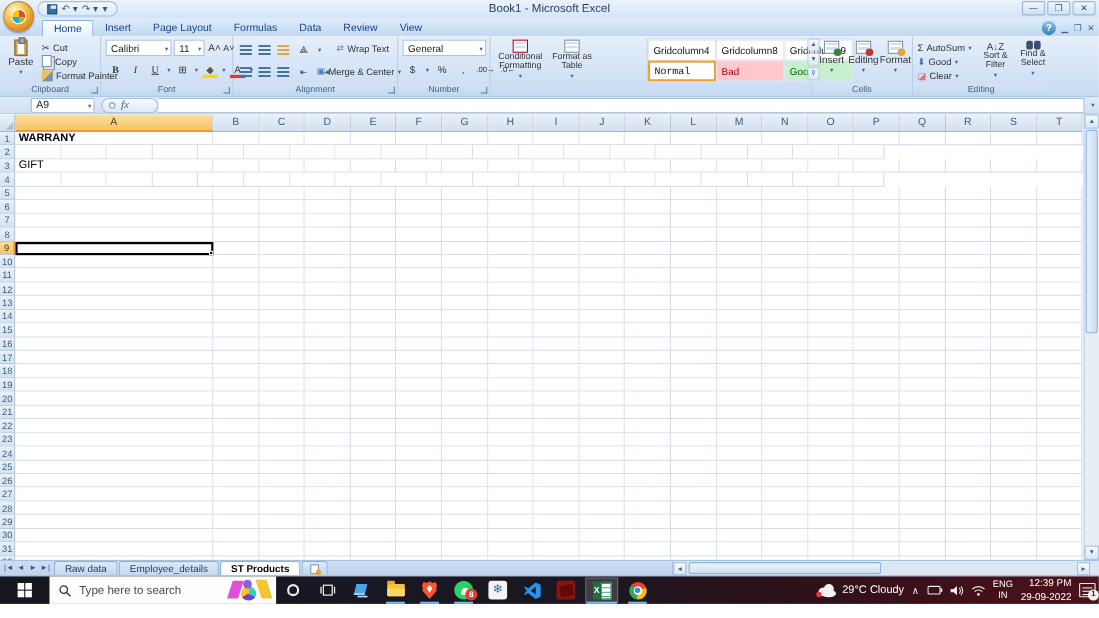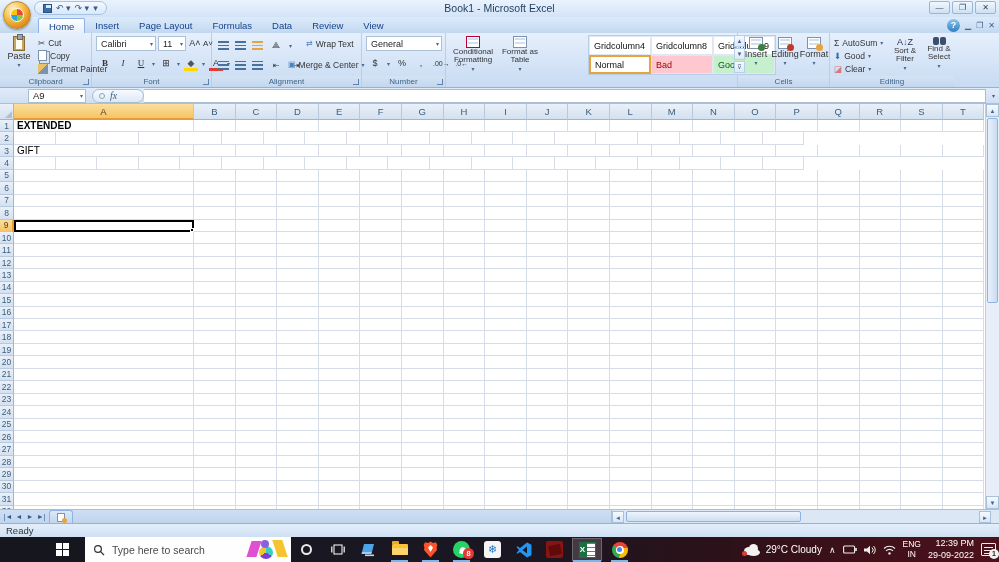--- a/index.html
+++ b/index.html
@@ -54,21 +54,21 @@
 .brush-ico{width:10px;height:10px;background:linear-gradient(135deg,#e8c169 50%,#7d93ad 50%);}
 .bold-b{font-weight:bold;font-family:"Liberation Serif",serif;}
 .ital-i{font-style:italic;font-family:"Liberation Serif",serif;}
 .und-u{text-decoration:underline;font-family:"Liberation Serif",serif;}
 .font-color-a{position:relative;color:#333;}
 .font-color-a i{position:absolute;left:0;right:0;bottom:-1px;height:3px;background:#e03c31;}
 .fill-ico{position:relative;color:#555;}
 .fill-ico i{position:absolute;left:0;right:0;bottom:-1px;height:3px;background:#ffd800;}
 .gal{position:absolute;display:grid;grid-template-columns:repeat(3,62px);grid-auto-rows:19px;border:1px solid #b9cfe9;background:#fff;}
 .gcell{border:1px solid #dfe7f2;font-size:9px;display:flex;align-items:center;padding-left:4px;background:#fff;color:#111;}
-.gcell.normal{border:2px solid #e8a33d;}
+.gcell.normal{border:2px solid #e8a33d;font-family:Liberation Mono, monospace;}
 .gcell.bad{background:#ffc7ce;color:#9c0006;}
 .gcell.good{background:#c6efce;color:#006100;}
 .galarrows{position:absolute;width:11px;display:flex;flex-direction:column;gap:1px;}
 .galarrows span{height:12px;border:1px solid #b9cfe9;background:linear-gradient(#f4f9ff,#dce9f7);font-size:6px;color:#44618a;text-align:center;line-height:11px;}
 .mini-grid{width:14px;height:12px;background:
  linear-gradient(#fff,#fff) ,#fff;border:1px solid #7d93ad;position:relative;}
 .mini-grid:before{content:"";position:absolute;inset:1px;background:
  repeating-linear-gradient(to bottom,#cfe0f0 0 2px,#fff 2px 4px);}
 .mini-grid.ins:after,.mini-grid.del:after,.mini-grid.fmt:after{content:"";position:absolute;right:-3px;bottom:-3px;width:7px;height:7px;border-radius:50%;}
 .mini-grid.ins:after{background:#3e7d3e;}
@@ -134,21 +134,21 @@
 #sb-right{margin-left:auto;display:flex;align-items:center;gap:4px;padding-right:8px;}
 .viewbtn{width:17px;height:12px;border:1px solid #9db8d8;background:linear-gradient(#f4f9ff,#dce9f7);display:flex;align-items:center;justify-content:center;}
 .viewbtn.active{background:#fbd38a;border-color:#c29a3f;}
 .viewbtn i{width:9px;height:7px;border:1px solid #4a6a92;background:#fff;}
 #zoomslider{display:flex;align-items:center;gap:3px;}
 .zbtn{width:11px;height:11px;border-radius:50%;border:1px solid #9db8d8;background:linear-gradient(#f4f9ff,#dce9f7);font-size:8px;line-height:9px;text-align:center;color:#2f5b8f;}
 #ztrack{width:70px;height:3px;background:#b7c9de;position:relative;border-radius:2px;}
 #zthumb{position:absolute;left:32px;top:-4px;width:7px;height:11px;background:linear-gradient(#f4f9ff,#cfe0f3);border:1px solid #7d99bd;border-radius:2px;}
 
 
-#taskbar{top:537px;height:25px;background:linear-gradient(90deg,#16161f 0%,#1a1722 52%,#2c1119 72%,#411019 88%,#4c121b 100%);display:flex;align-items:stretch;padding-left:40px;}
+#taskbar{top:524px;height:25px;background:linear-gradient(90deg,#16161f 0%,#1a1722 52%,#2c1119 72%,#411019 88%,#4c121b 100%);display:flex;align-items:stretch;}
 #startbtn{width:45px;display:flex;align-items:center;justify-content:center;}
 .winlogo{display:grid;grid-template-columns:6px 6px;grid-template-rows:6px 6px;gap:1px;}
 .winlogo i{background:#fff;}
 #searchbox{width:206px;background:#fefefe;display:flex;align-items:center;gap:7px;padding-left:8px;position:relative;}
 #searchbox .mag{flex:none;}
 #searchbox .ph{font-size:10.5px;color:#4a4a4a;white-space:nowrap;}
 #doodle{position:absolute;right:2px;top:1px;bottom:1px;width:44px;overflow:hidden;}
 #doodle .d1{position:absolute;left:4px;top:3px;width:10px;height:16px;background:#e14fd2;transform:skewX(-18deg);}
 #doodle .d2{position:absolute;right:4px;top:2px;width:10px;height:17px;background:#f4c531;transform:skewX(18deg);}
 #doodle .d3{position:absolute;left:14px;top:8px;width:14px;height:13px;border-radius:50%;background:conic-gradient(#35d0c0 0 120deg,#7a3fd1 120deg 240deg,#f4c531 240deg 360deg);}
@@ -451,21 +451,21 @@
         <div class="colh" style="width: 41.6px;">O</div>
         <div class="colh" style="width: 41.6px;">P</div>
         <div class="colh" style="width: 41.6px;">Q</div>
         <div class="colh" style="width: 41.6px;">R</div>
         <div class="colh" style="width: 41.6px;">S</div>
         <div class="colh" style="width: 41.6px;">T</div>
       </div>
     <div id="grid-rows">
         <div class="grow">
           <div class="rowh">1</div>
-          <div class="cell bold" style="width: 180px;">EXTENDED</div>
+          <div class="cell bold" style="width: 180px;">WARRANY</div>
           <div class="cell" style="width: 41.6px;"></div>
           <div class="cell" style="width: 41.6px;"></div>
           <div class="cell" style="width: 41.6px;"></div>
           <div class="cell" style="width: 41.6px;"></div>
           <div class="cell" style="width: 41.6px;"></div>
           <div class="cell" style="width: 41.6px;"></div>
           <div class="cell" style="width: 41.6px;"></div>
           <div class="cell" style="width: 41.6px;"></div>
           <div class="cell" style="width: 41.6px;"></div>
           <div class="cell" style="width: 41.6px;"></div>
@@ -1200,20 +1200,25 @@
     <div class="varrow down">▼</div>
   </div>
 
   <div class="band" id="sheetbar">
     <div id="tabnav">
       <span>|◄</span>
       <span>◄</span>
       <span>►</span>
       <span>►|</span>
     </div>
+    <div id="sheet-tabs" style="display:flex;">
+        <div class="stab">Raw data</div>
+        <div class="stab">Employee_details</div>
+        <div class="stab active">ST Products</div>
+      </div>
     <div id="inssheet">
         <span class="sheet"></span>
       </div>
     <div id="hscroll">
       <div class="harrow">◄</div>
       <div id="htrack">
           <div id="hthumb"></div>
         </div>
       <div class="harrow">►</div>
       <div id="gripper"></div>

